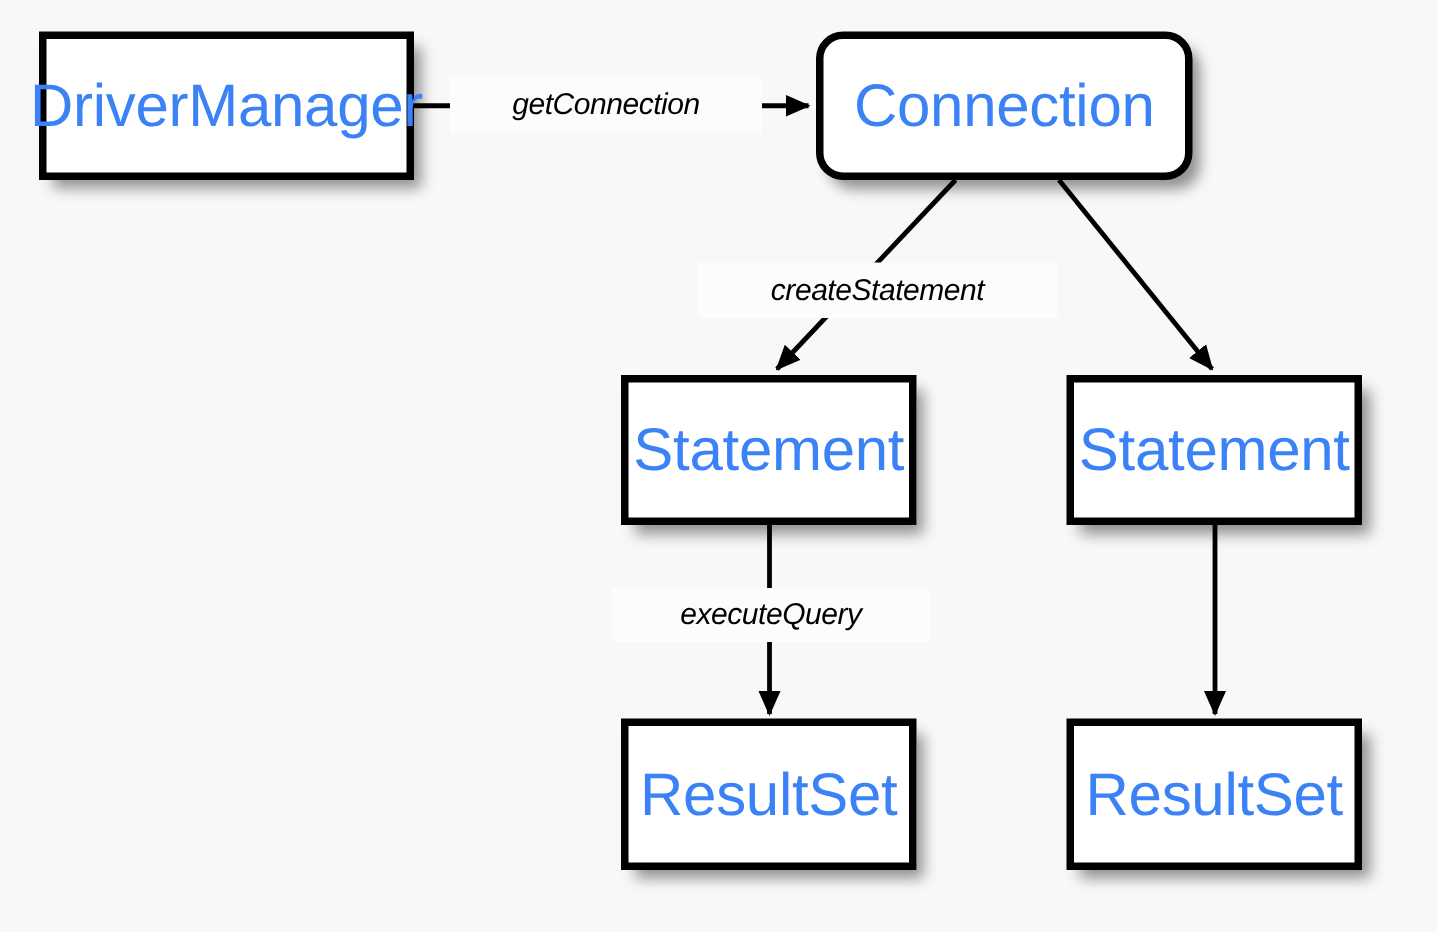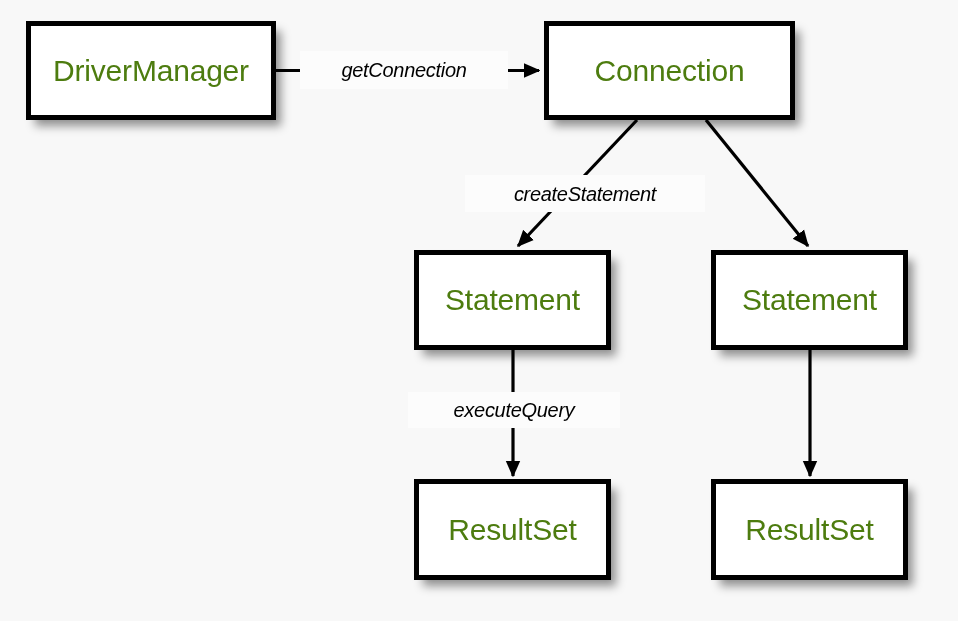--- a/index.html
+++ b/index.html
@@ -35,23 +35,23 @@
     background: #ffffff;
     border: 5px solid #000000;
     box-sizing: border-box;
     box-shadow: 7px 8px 9px -2px rgba(0,0,0,0.42);
     display: flex;
     align-items: center;
     justify-content: center;
   }
   .node-label {
     font-family: "Liberation Sans", sans-serif;
-    font-size: 30px;
+    font-size: 40px;
     font-weight: 400;
-    color: #4d7c0f;
+    color: #3b82f6;
     line-height: 1;
     letter-spacing: -0.2px;
     white-space: nowrap;
   }
 
   
   .edge-label {
     position: absolute;
     z-index: 3;
     background: #fcfcfc;
@@ -88,21 +88,21 @@
 
     <line x1="513" y1="350" x2="513" y2="476" stroke="#000000" stroke-width="3.2" marker-end="url(#arrow-head)"></line>
 
     <line x1="810" y1="350" x2="810" y2="476" stroke="#000000" stroke-width="3.2" marker-end="url(#arrow-head)"></line>
   </svg>
 
   <div class="node-box" style="left:26px; top:21px; width:250px; height:99px;">
     <span class="node-label">DriverManager</span>
   </div>
 
-  <div class="node-box" style="left:544px; top:21px; width:251px; height:99px;">
+  <div class="node-box" style="left:544px; top:21px; width:251px; height:99px;border-radius:18px;">
     <span class="node-label">Connection</span>
   </div>
 
   <div class="node-box" style="left:414px; top:250px; width:197px; height:100px;">
     <span class="node-label">Statement</span>
   </div>
 
   <div class="node-box" style="left:711px; top:250px; width:197px; height:100px;">
     <span class="node-label">Statement</span>
   </div>

